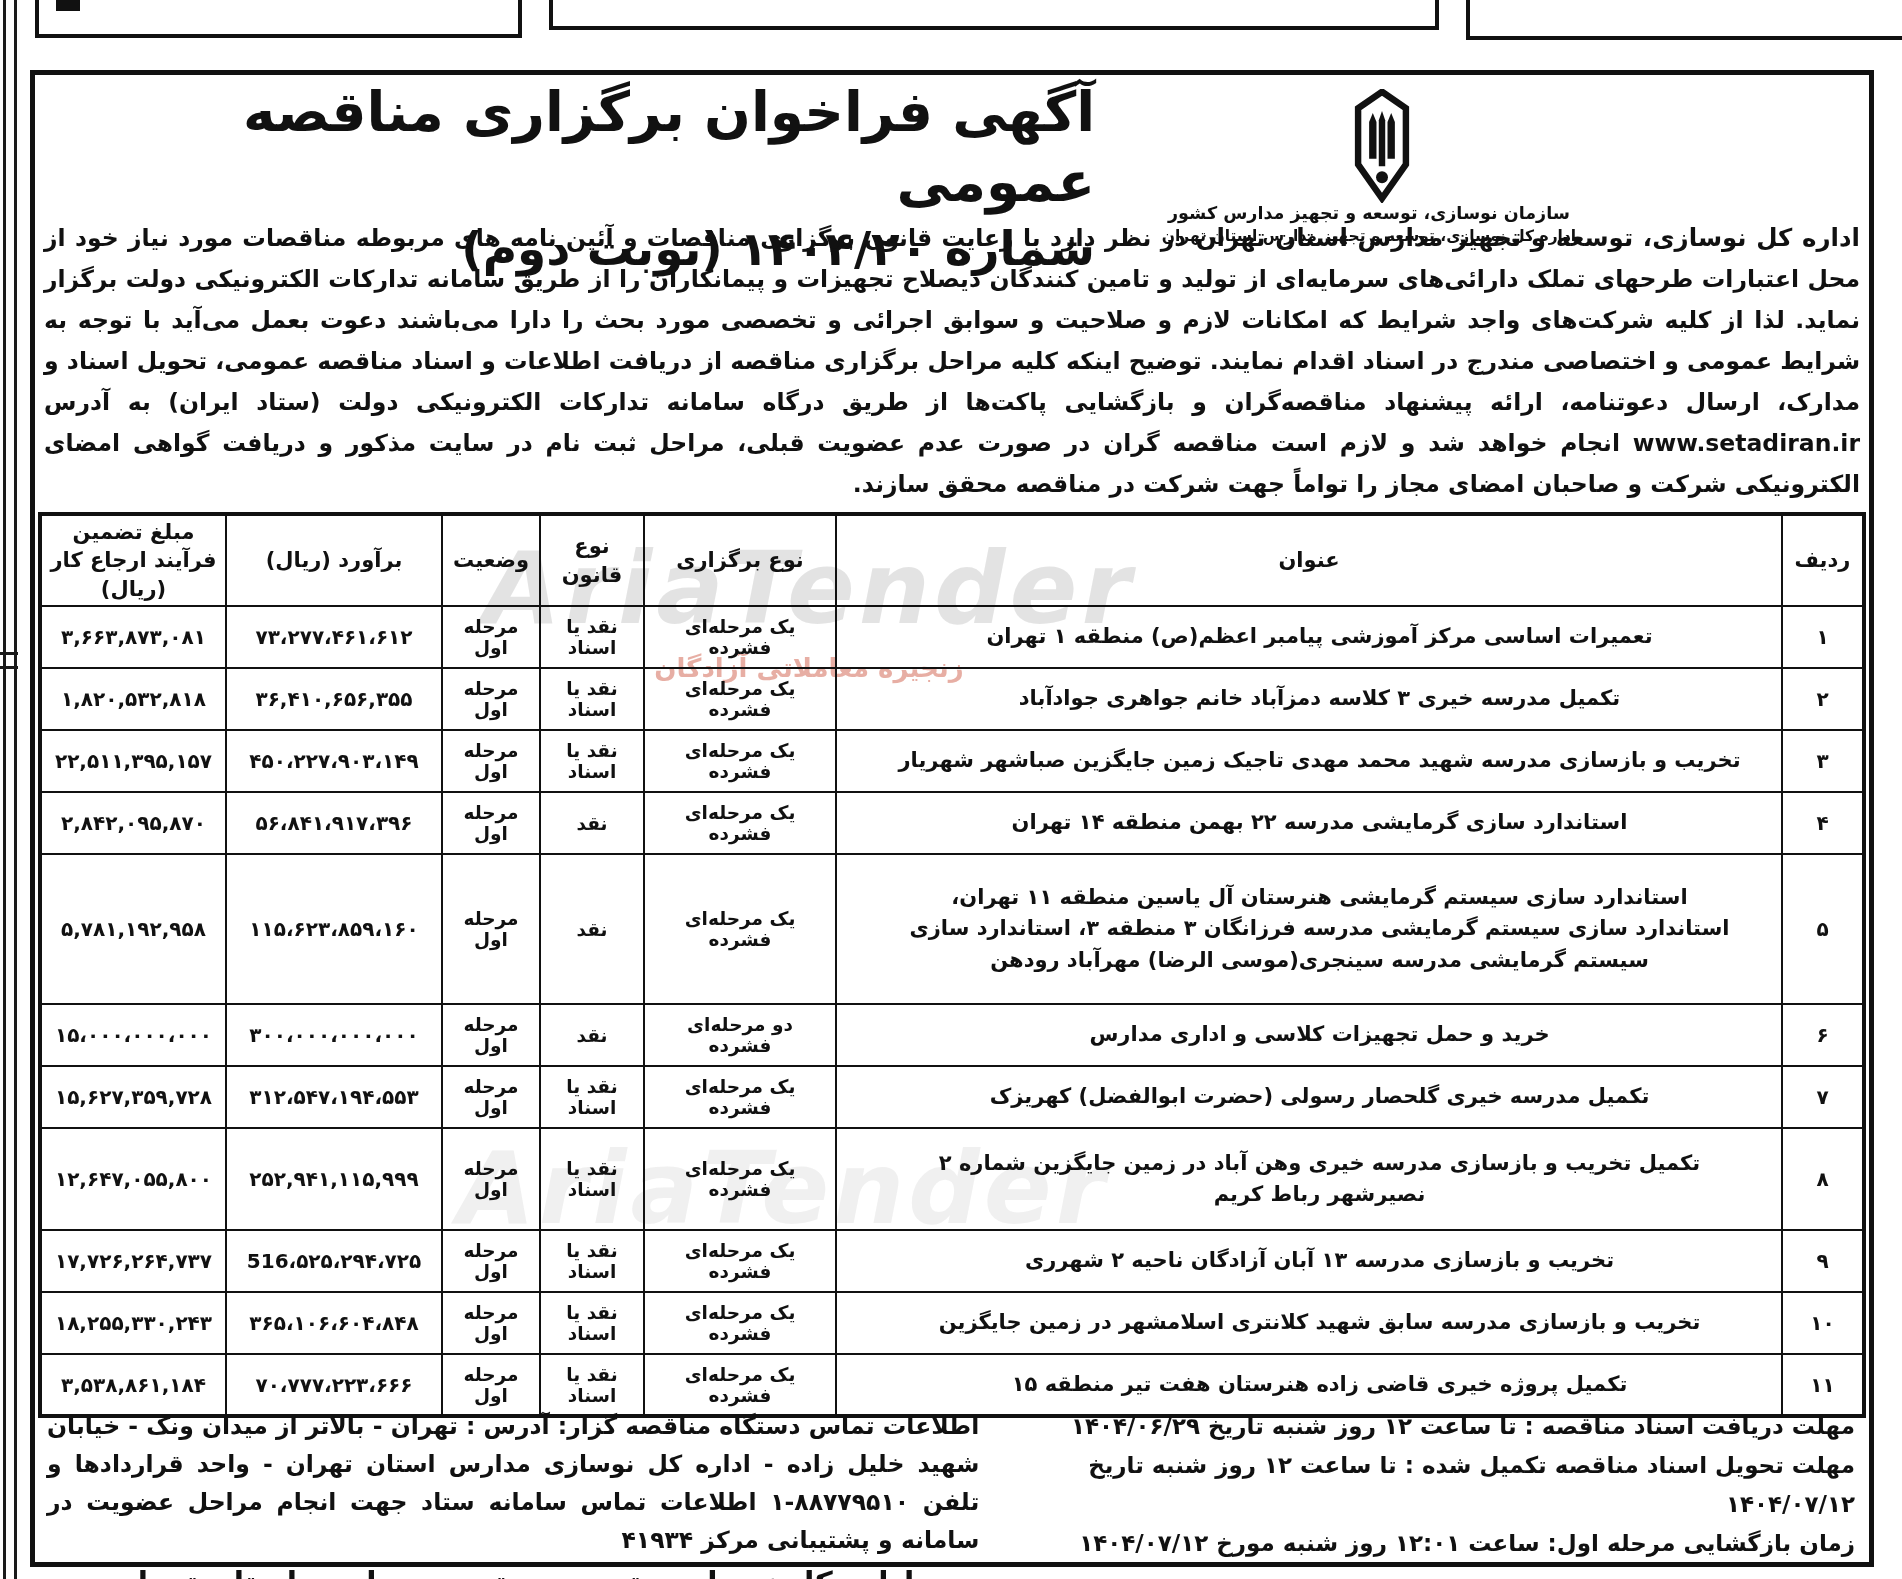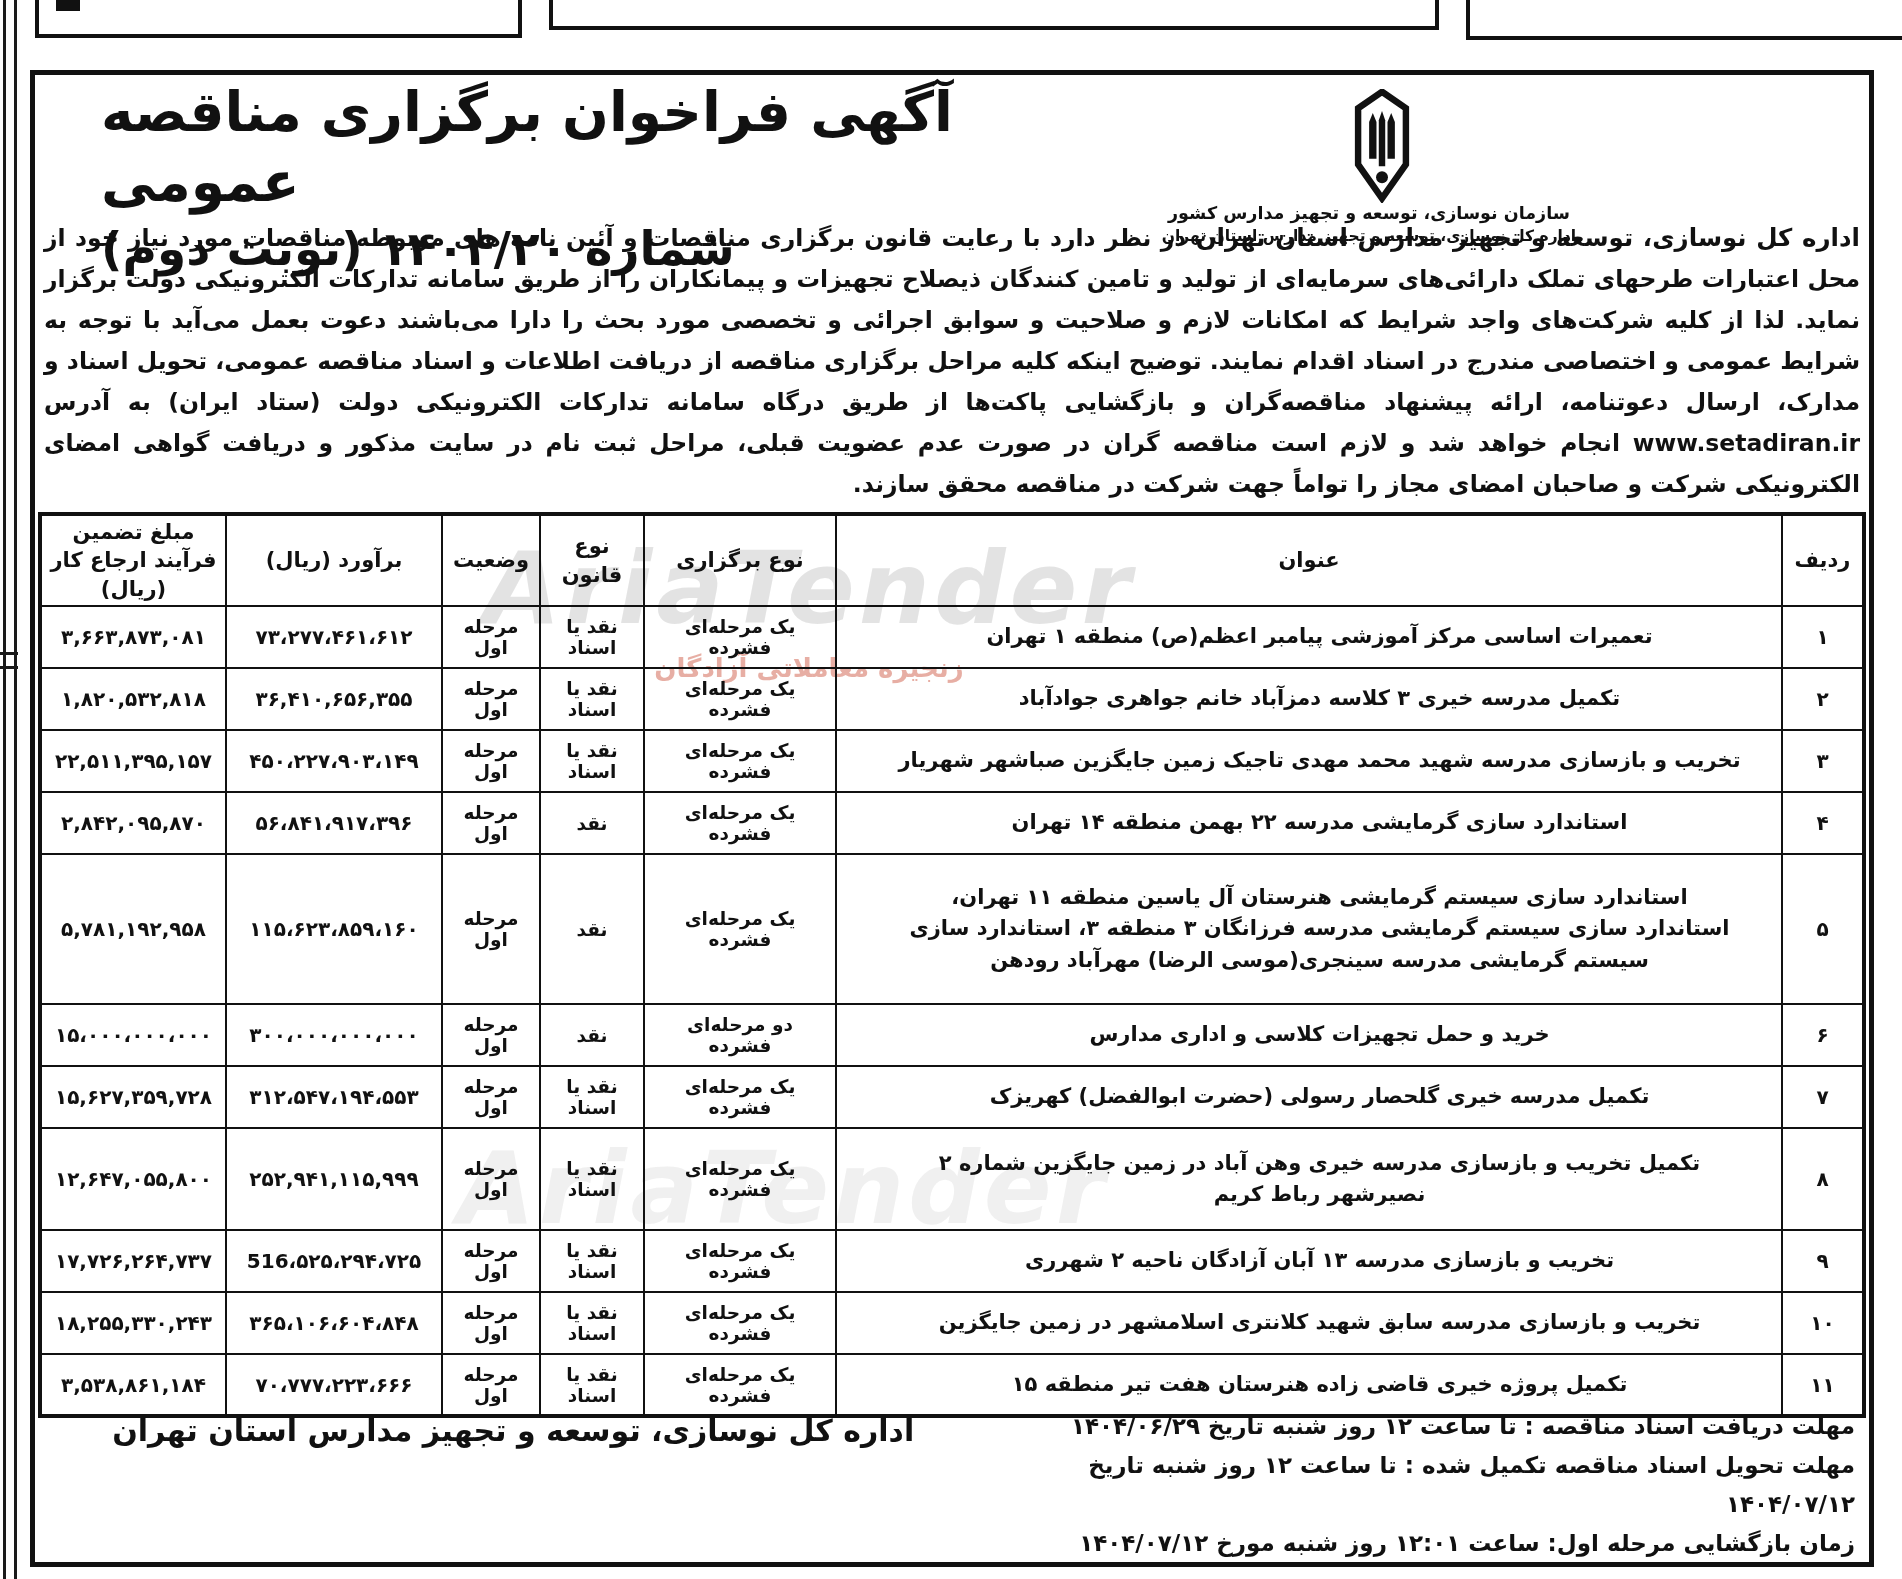--- a/index.html
+++ b/index.html
@@ -31,21 +31,21 @@
   .wm .wm-text{font-size:100px;font-weight:bold;color:#c9c9c9;opacity:.5;letter-spacing:4px;font-style:italic;}
   .wm .wm-sub{font-size:26px;font-weight:bold;color:#d0604b;opacity:.5;letter-spacing:14px;margin-top:6px;}
   .wm.one{top:455px;right:720px;width:680px;}
   .wm.two{top:1055px;right:760px;width:640px;opacity:.55;}
 
   
   .logo{position:absolute;top:14px;right:434px;width:106px;height:114px;}
   .org-caption{position:absolute;top:126px;right:280px;width:440px;text-align:center;line-height:1.4;}
   .org-caption .l1{font-size:17.5px;font-weight:bold;}
   .org-caption .l2{font-size:15.5px;font-weight:bold;}
-  .title-block{position:absolute;top:2px;right:774px;left:66px;text-align:left;}
+  .title-block{position:absolute;top:2px;right:774px;left:66px;text-align:right;}
   .title-block .t1{font-size:55px;font-weight:bold;line-height:1.28;}
   .title-block .t2{font-size:47px;font-weight:bold;line-height:1.3;}
 
   
   .intro{
     position:absolute;top:142px;right:9px;left:9px;
     font-size:23.5px;font-weight:bold;line-height:41px;
     text-align:justify;direction:rtl;
   }
   .intro .lead{font-size:24.5px;}
@@ -243,17 +243,18 @@
     </table>
   </div>
 
   <div class="footer">
     <div class="dates">
       <div>مهلت دریافت اسناد مناقصه : تا ساعت ۱۲ روز شنبه تاریخ ۱۴۰۴/۰۶/۲۹</div>
       <div>مهلت تحویل اسناد مناقصه تکمیل شده : تا ساعت ۱۲ روز شنبه تاریخ ۱۴۰۴/۰۷/۱۲</div>
       <div>زمان بازگشایی مرحله اول: ساعت ۱۲:۰۱ روز شنبه مورخ ۱۴۰۴/۰۷/۱۲</div>
     </div>
     <div class="contact-wrap">
+      <div class="contact">اطلاعات تماس دستگاه مناقصه گزار: آدرس : تهران - بالاتر از میدان ونک - خیابان شهید خلیل زاده - اداره کل نوسازی مدارس استان تهران - واحد قراردادها و تلفن ۸۸۷۷۹۵۱۰-۱ اطلاعات تماس سامانه ستاد جهت انجام مراحل عضویت در سامانه و پشتیبانی مرکز ۴۱۹۳۴</div>
       <div class="signature">اداره کل نوسازی، توسعه و تجهیز مدارس استان تهران</div>
     </div>
   </div>
 
 </div>
 
 </body></html>

